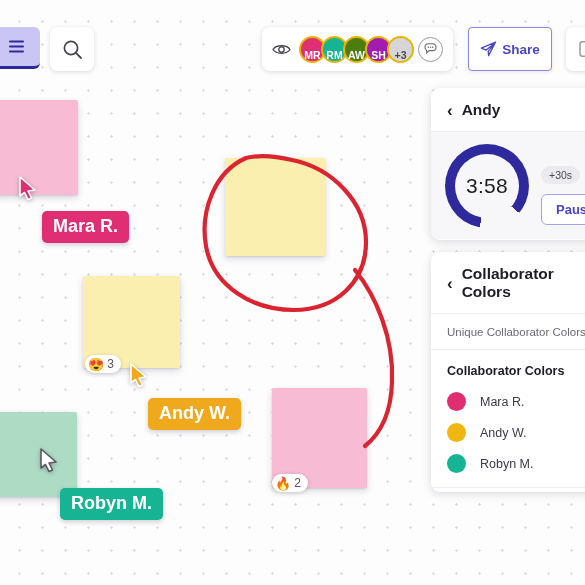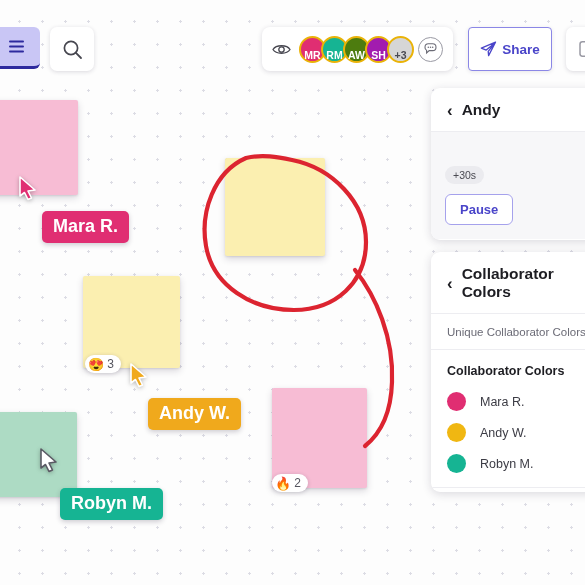--- a/index.html
+++ b/index.html
@@ -334,20 +334,23 @@
       <rect x="1" y="1.8" width="15.5" height="14.4" rx="2.4" fill="none" stroke="#9a9aa4" stroke-width="1.5"></rect>
     </svg>
   </div>
 
   <div class="panel" id="panel-timer">
     <div class="panel-head">
       <span class="chev">‹</span>
       <span>Andy</span>
     </div>
     <div id="timer-body">
+      <div id="timer-ring">
+        <span id="timer-value">3:58</span>
+      </div>
       <div id="timer-ctrls">
         <div id="btn-add30">+30s</div>
         <div id="btn-pause">Pause</div>
       </div>
     </div>
   </div>
 
   <div class="panel" id="panel-colors">
     <div class="panel-head">
       <span class="chev">‹</span>

